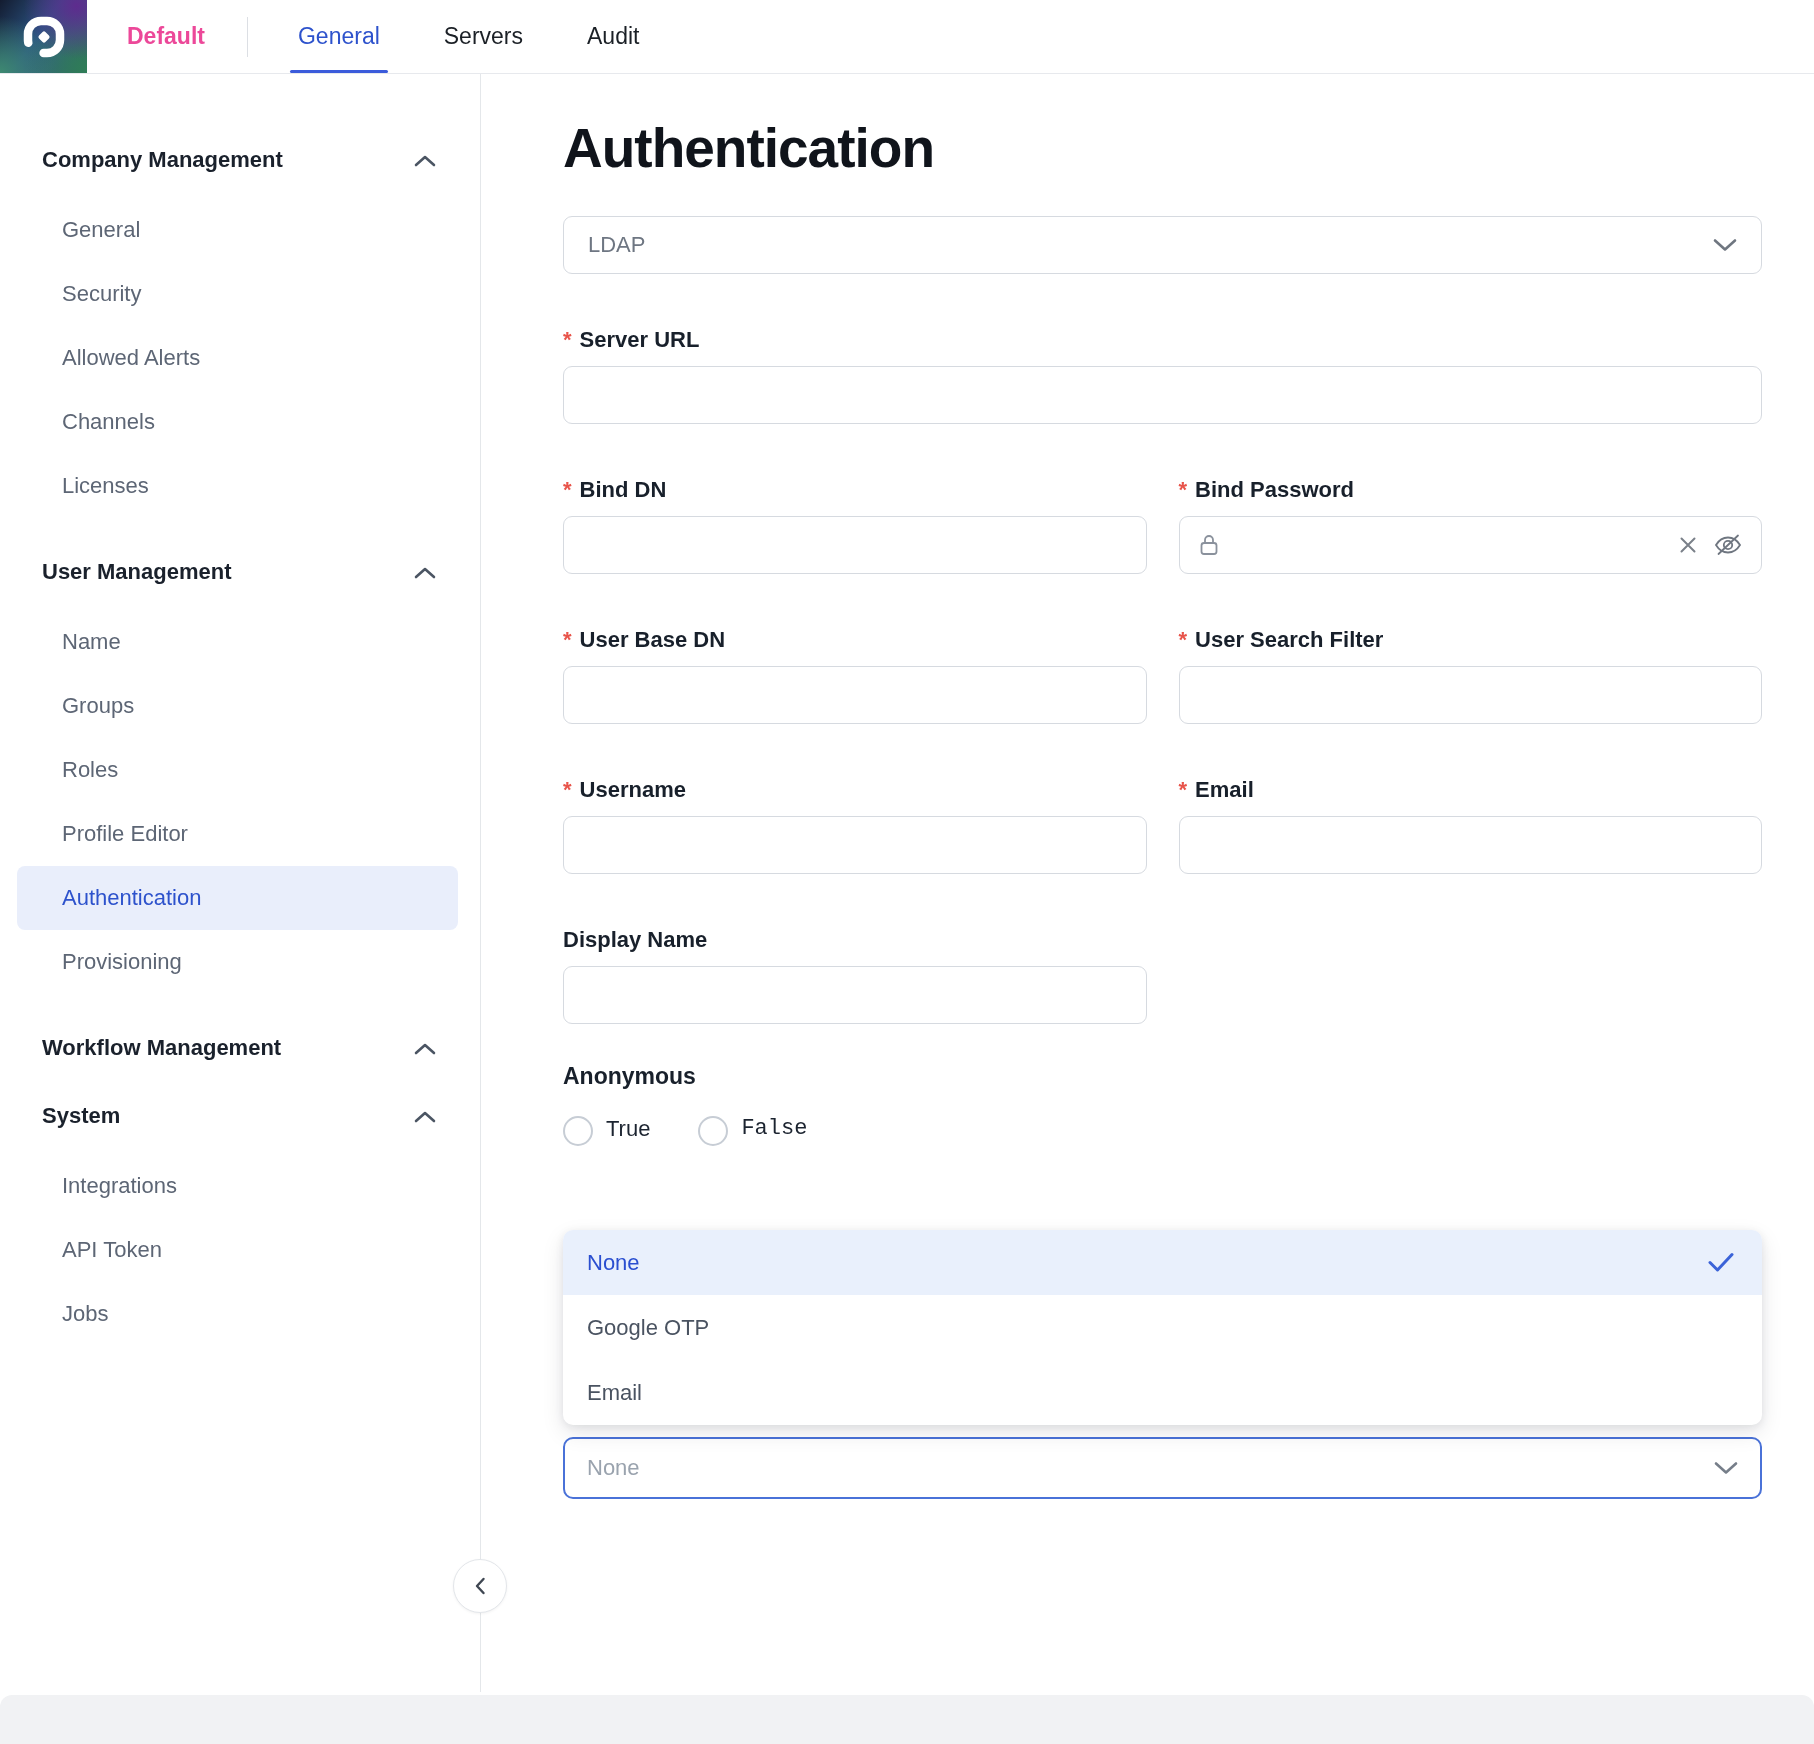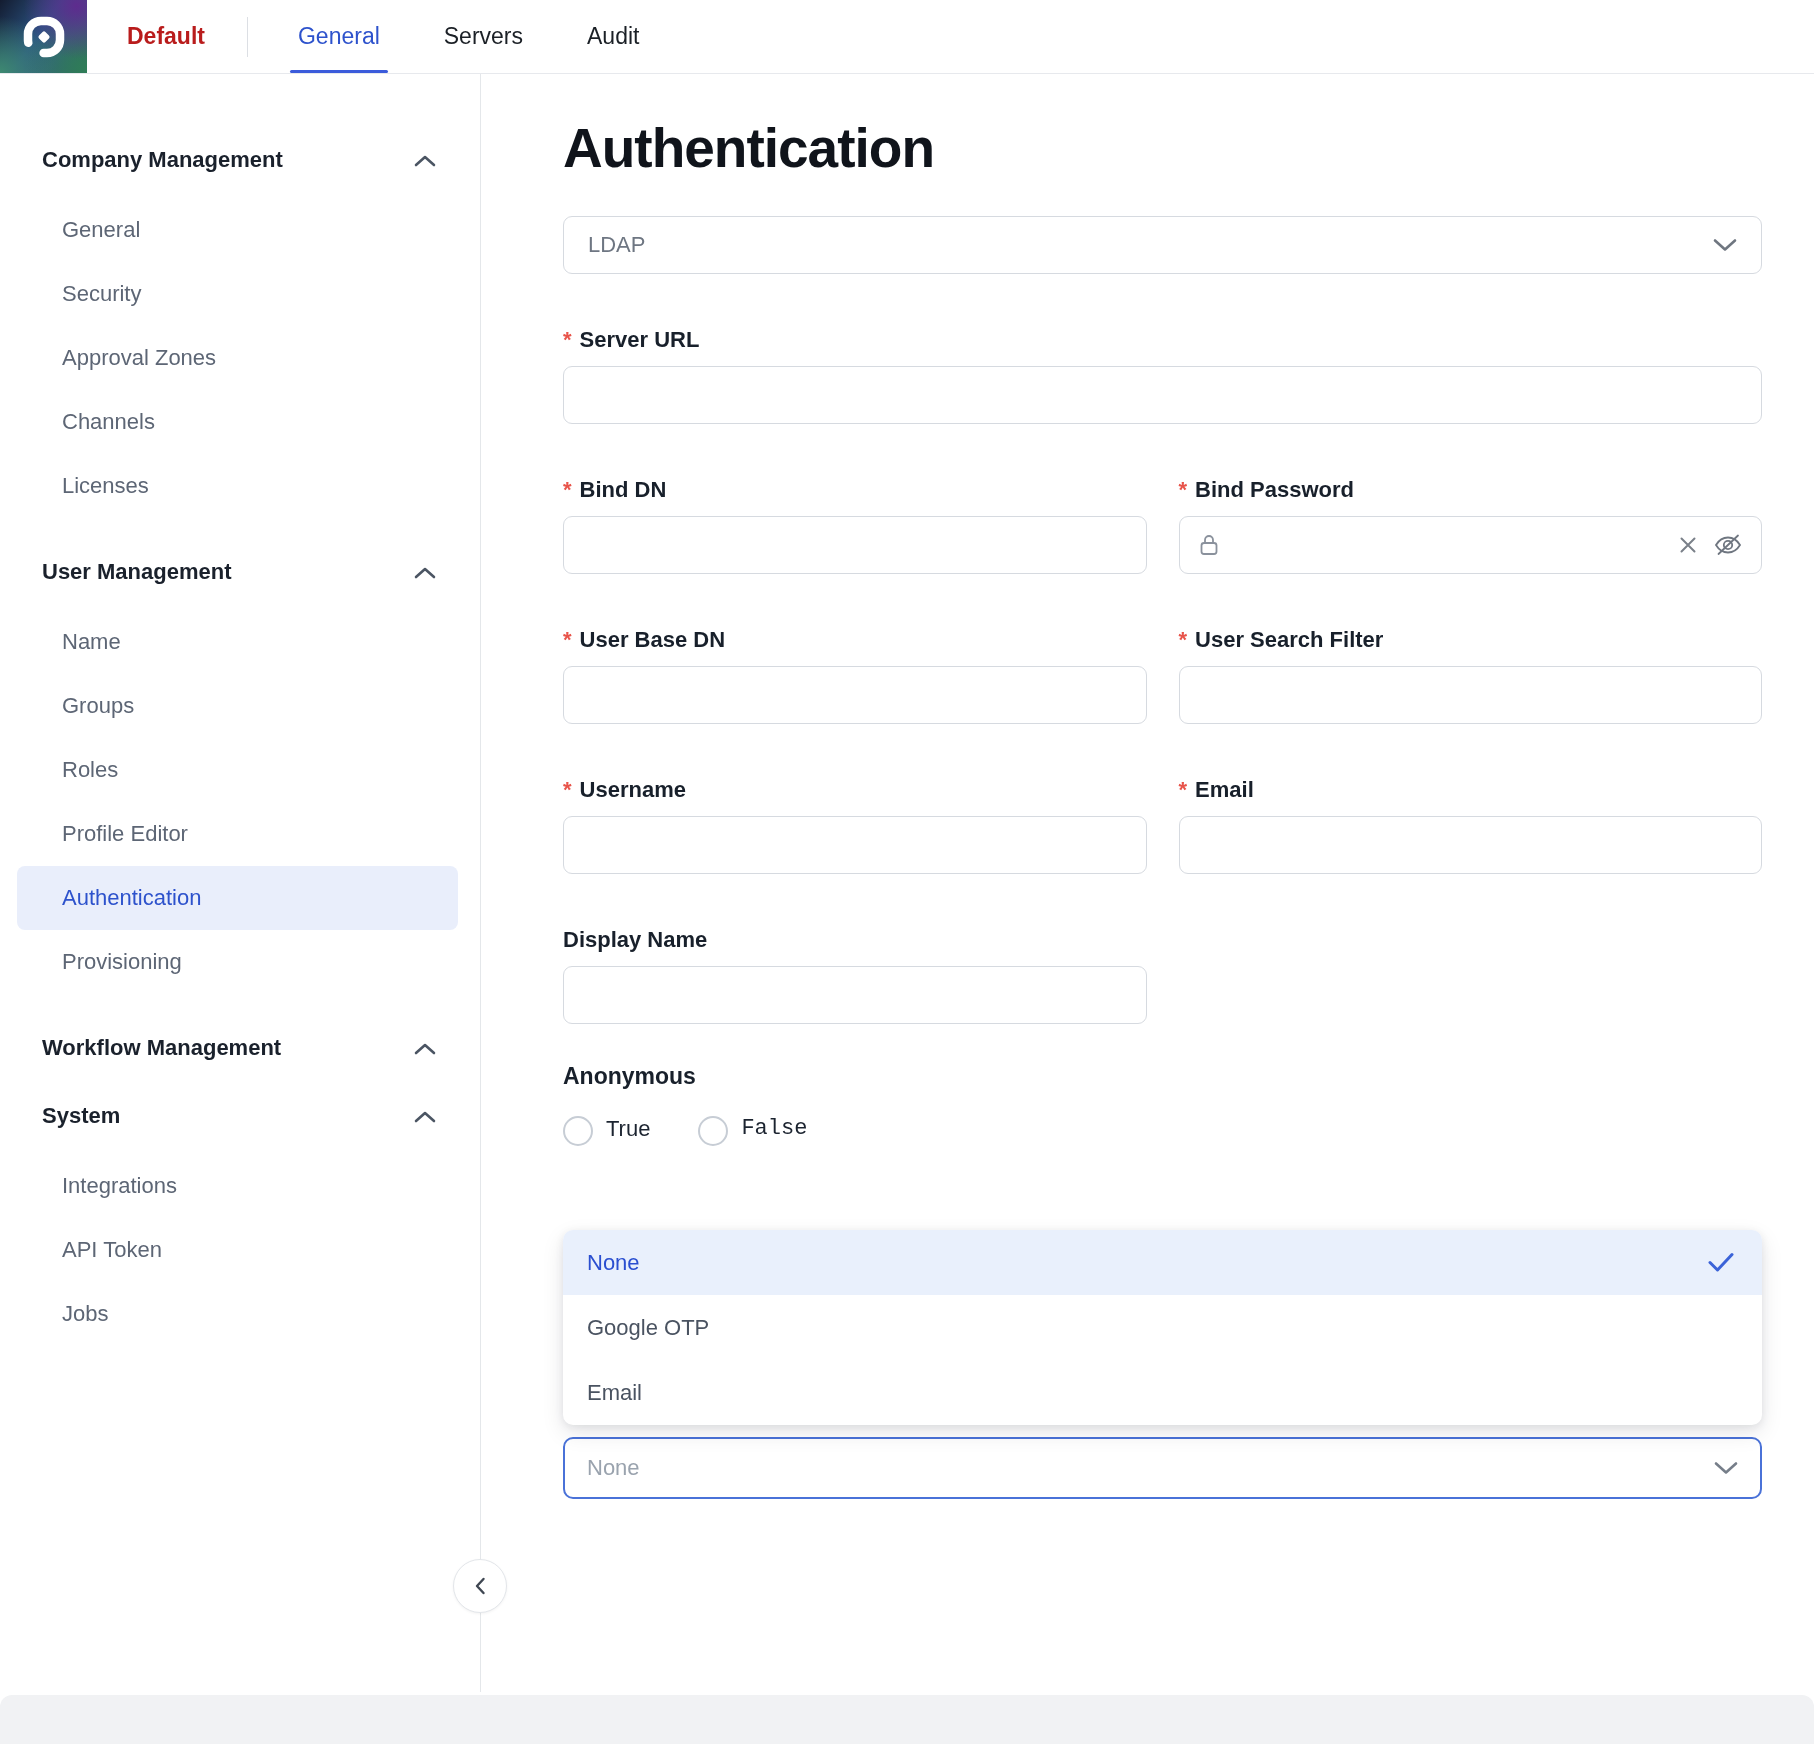--- a/index.html
+++ b/index.html
@@ -20,21 +20,21 @@
   }
   .logo {
     width: 87px; height: 73px; flex: 0 0 87px;
     display: flex; align-items: center; justify-content: center;
     background:
       radial-gradient(circle at 88% 8%, #5e2c8e, rgba(94,44,142,0) 52%),
       radial-gradient(circle at 100% 95%, #2f7d57, rgba(47,125,87,0) 55%),
       radial-gradient(circle at 0% 100%, #3e8a71, rgba(62,138,113,0) 50%),
       linear-gradient(125deg, #131c30 0%, #2c5584 45%, #35627f 70%, #2f6b5e 100%);
   }
-  .workspace { margin-left: 40px; font-size: 23px; font-weight: 700; color: #b91c1c; }
+  .workspace { margin-left: 40px; font-size: 23px; font-weight: 700; color: #ec4899; }
   .topbar-divider { width: 1px; height: 40px; background: #dcdfe4; margin: 0 50px 0 42px; }
   .tab {
     font-size: 23px; color: #1b2026; font-weight: 500; margin-right: 64px;
     height: 73px; display: flex; align-items: center; position: relative; cursor: pointer;
   }
   .tab.active { color: #2d52cc; }
   .tab.active::after {
     content: ""; position: absolute; bottom: 0; left: -8px; right: -8px;
     height: 3px; background: #3b5bdb; border-radius: 2px;
   }
@@ -160,21 +160,21 @@
     <span>Company Management</span>
     <span class="icon">
       <svg width="22" height="12" viewBox="0 0 22 12">
           <path d="M2 10 L11 2 L20 10" stroke="#4b5563" stroke-width="2.6" fill="none" stroke-linecap="round" stroke-linejoin="round"></path>
         </svg>
     </span>
   </div>
   <ul class="side-list">
     <li class="side-item">General</li>
     <li class="side-item">Security</li>
-    <li class="side-item">Approval Zones</li>
+    <li class="side-item">Allowed Alerts</li>
     <li class="side-item">Channels</li>
     <li class="side-item">Licenses</li>
   </ul>
 
   <div class="section-header">
     <span>User Management</span>
     <span class="icon">
       <svg width="22" height="12" viewBox="0 0 22 12">
           <path d="M2 10 L11 2 L20 10" stroke="#4b5563" stroke-width="2.6" fill="none" stroke-linecap="round" stroke-linejoin="round"></path>
         </svg>

